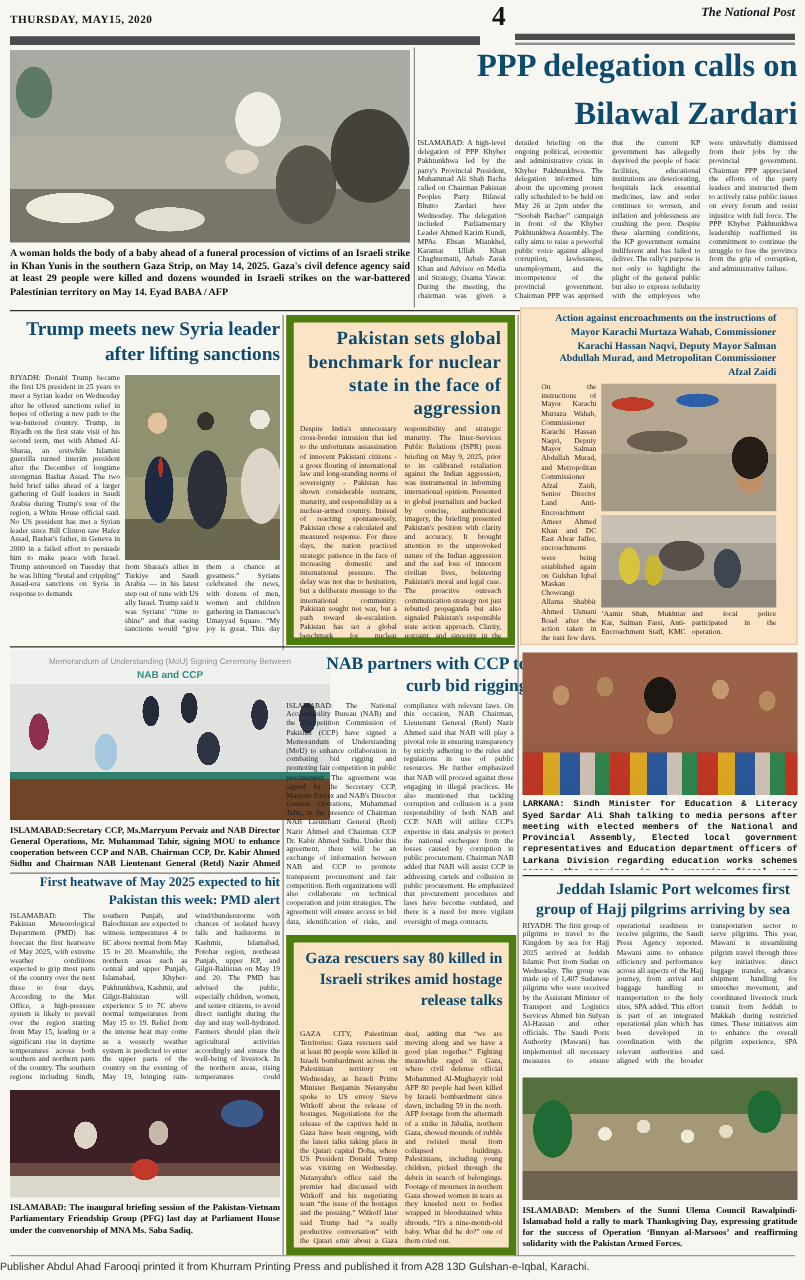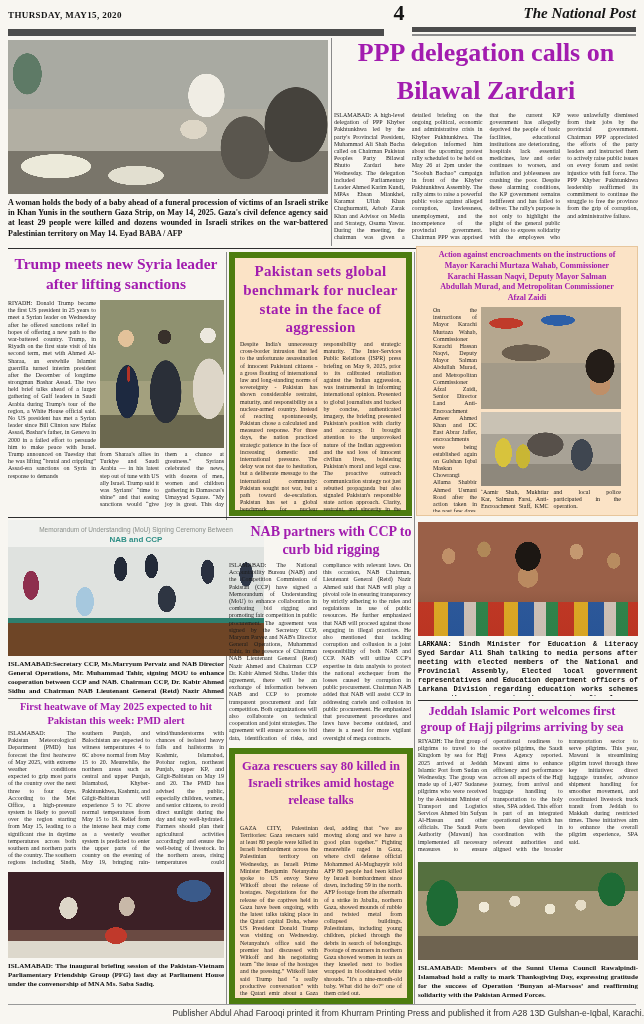--- a/index.html
+++ b/index.html
@@ -1,34 +1,34 @@
 <!DOCTYPE html>
 <html><head>
 <meta charset="utf-8">
 <style>
   * { margin:0; padding:0; box-sizing:border-box; }
   html,body { width:644px; height:1024px; }
   body { background:#f8f6f1; font-family:"Liberation Serif", serif; position:relative; overflow:hidden; color:#151515; }
   .abs { position:absolute; }
   .rule-h { position:absolute; background:#2e2e2e; height:1px; }
   .rule-v { position:absolute; background:#8a8a8a; width:1px; }
-  .headline { font-weight:bold; text-align:center; color:#a21caf; font-family:"Liberation Serif", serif; }
+  .headline { font-weight:bold; text-align:right; color:#0c4a6e; font-family:"Liberation Serif", serif; }
   .body-text { font-size:6px; line-height:1.2; text-align:justify; color:#1c1c1c; overflow:hidden; }
   .caption { font-weight:bold; font-size:7px; line-height:1.28; text-align:justify; color:#101010; overflow:hidden; }
   .cols-2 { column-count:2; column-gap:6px; }
   .cols-3 { column-count:3; column-gap:6px; }
   .cols-4 { column-count:4; column-gap:7px; }
   .peach { background:#fbe3c6; }
   .box-cyan { border:6px solid #4d7c0f; }
   .photo { position:absolute; overflow:hidden; }
 
   
   #hdr-date { left:8px; top:10px; font-size:9px; font-weight:bold; letter-spacing:.4px; }
   #hdr-page { left:384px; top:0px; width:30px; text-align:center; font-size:22px; font-weight:bold; }
-  #hdr-masthead { right:8px; top:5px; font-size:15px; font-style:italic; font-weight:bold; }
+  #hdr-masthead { right:8px; top:5px; font-size:10px; font-style:italic; font-weight:bold; }
   #bar-left { left:8px; top:29px; width:376px; height:7px; background:#4c4c4c; position:absolute; }
   #bar-right-a { left:412px; top:27px; width:224px; height:5px; background:#4c4c4c; position:absolute; }
   #bar-right-b { left:412px; top:34px; width:224px; height:2px; background:#8f8f8f; position:absolute; }
 
   
   #photo-funeral { left:8px; top:40px; width:320px; height:154px;
     background:
       radial-gradient(ellipse 30px 36px at 62% 36%, #f0ede4 0 60%, rgba(0,0,0,0) 61%),
       radial-gradient(ellipse 22px 16px at 58% 58%, #ddd6c6 0 60%, rgba(0,0,0,0) 61%),
       radial-gradient(ellipse 58px 20px at 15% 82%, #eceada 0 60%, rgba(0,0,0,0) 61%),
@@ -129,21 +129,21 @@
   #pfg-caption { left:8px; top:962px; width:216px; height:40px; }
   #nab-headline { left:240px; top:523px; width:182px; font-size:14px; line-height:1.3; }
   #nab-body { left:229px; top:562px; width:182px; height:182px; }
   #larkana-caption { left:418px; top:640px; width:220px; height:56px;font-family:Liberation Mono, monospace; }
   #jeddah-headline { left:412px; top:703px; width:220px; font-size:12.5px; line-height:1.3; }
   #jeddah-body { left:418px; top:738px; width:220px; height:120px; }
   #rally-caption { left:418px; top:964px; width:220px; height:40px; }
   #gaza-box { left:229px; top:748px; width:184px; height:256px; padding:4px 5px; }
   #gaza-headline { font-size:12.5px; line-height:1.35; margin-bottom:16px; }
   #gaza-body { height:188px; }
-  #footer-text { left:0; top:1008px; width:644px; text-align:right; font-size:8.5px; color:#333; font-family:"Liberation Sans", sans-serif; }
+  #footer-text { left:0; top:1008px; width:644px; text-align:left; font-size:8.5px; color:#333; font-family:"Liberation Sans", sans-serif; }
 </style>
 </head>
 <body>
 
 <div class="abs" id="hdr-date">THURSDAY, MAY15, 2020</div>
 <div class="abs" id="hdr-page">4</div>
 <div class="abs" id="hdr-masthead">The National  Post</div>
 <div id="bar-left"></div>
 <div id="bar-right-a"></div>
 <div id="bar-right-b"></div>

